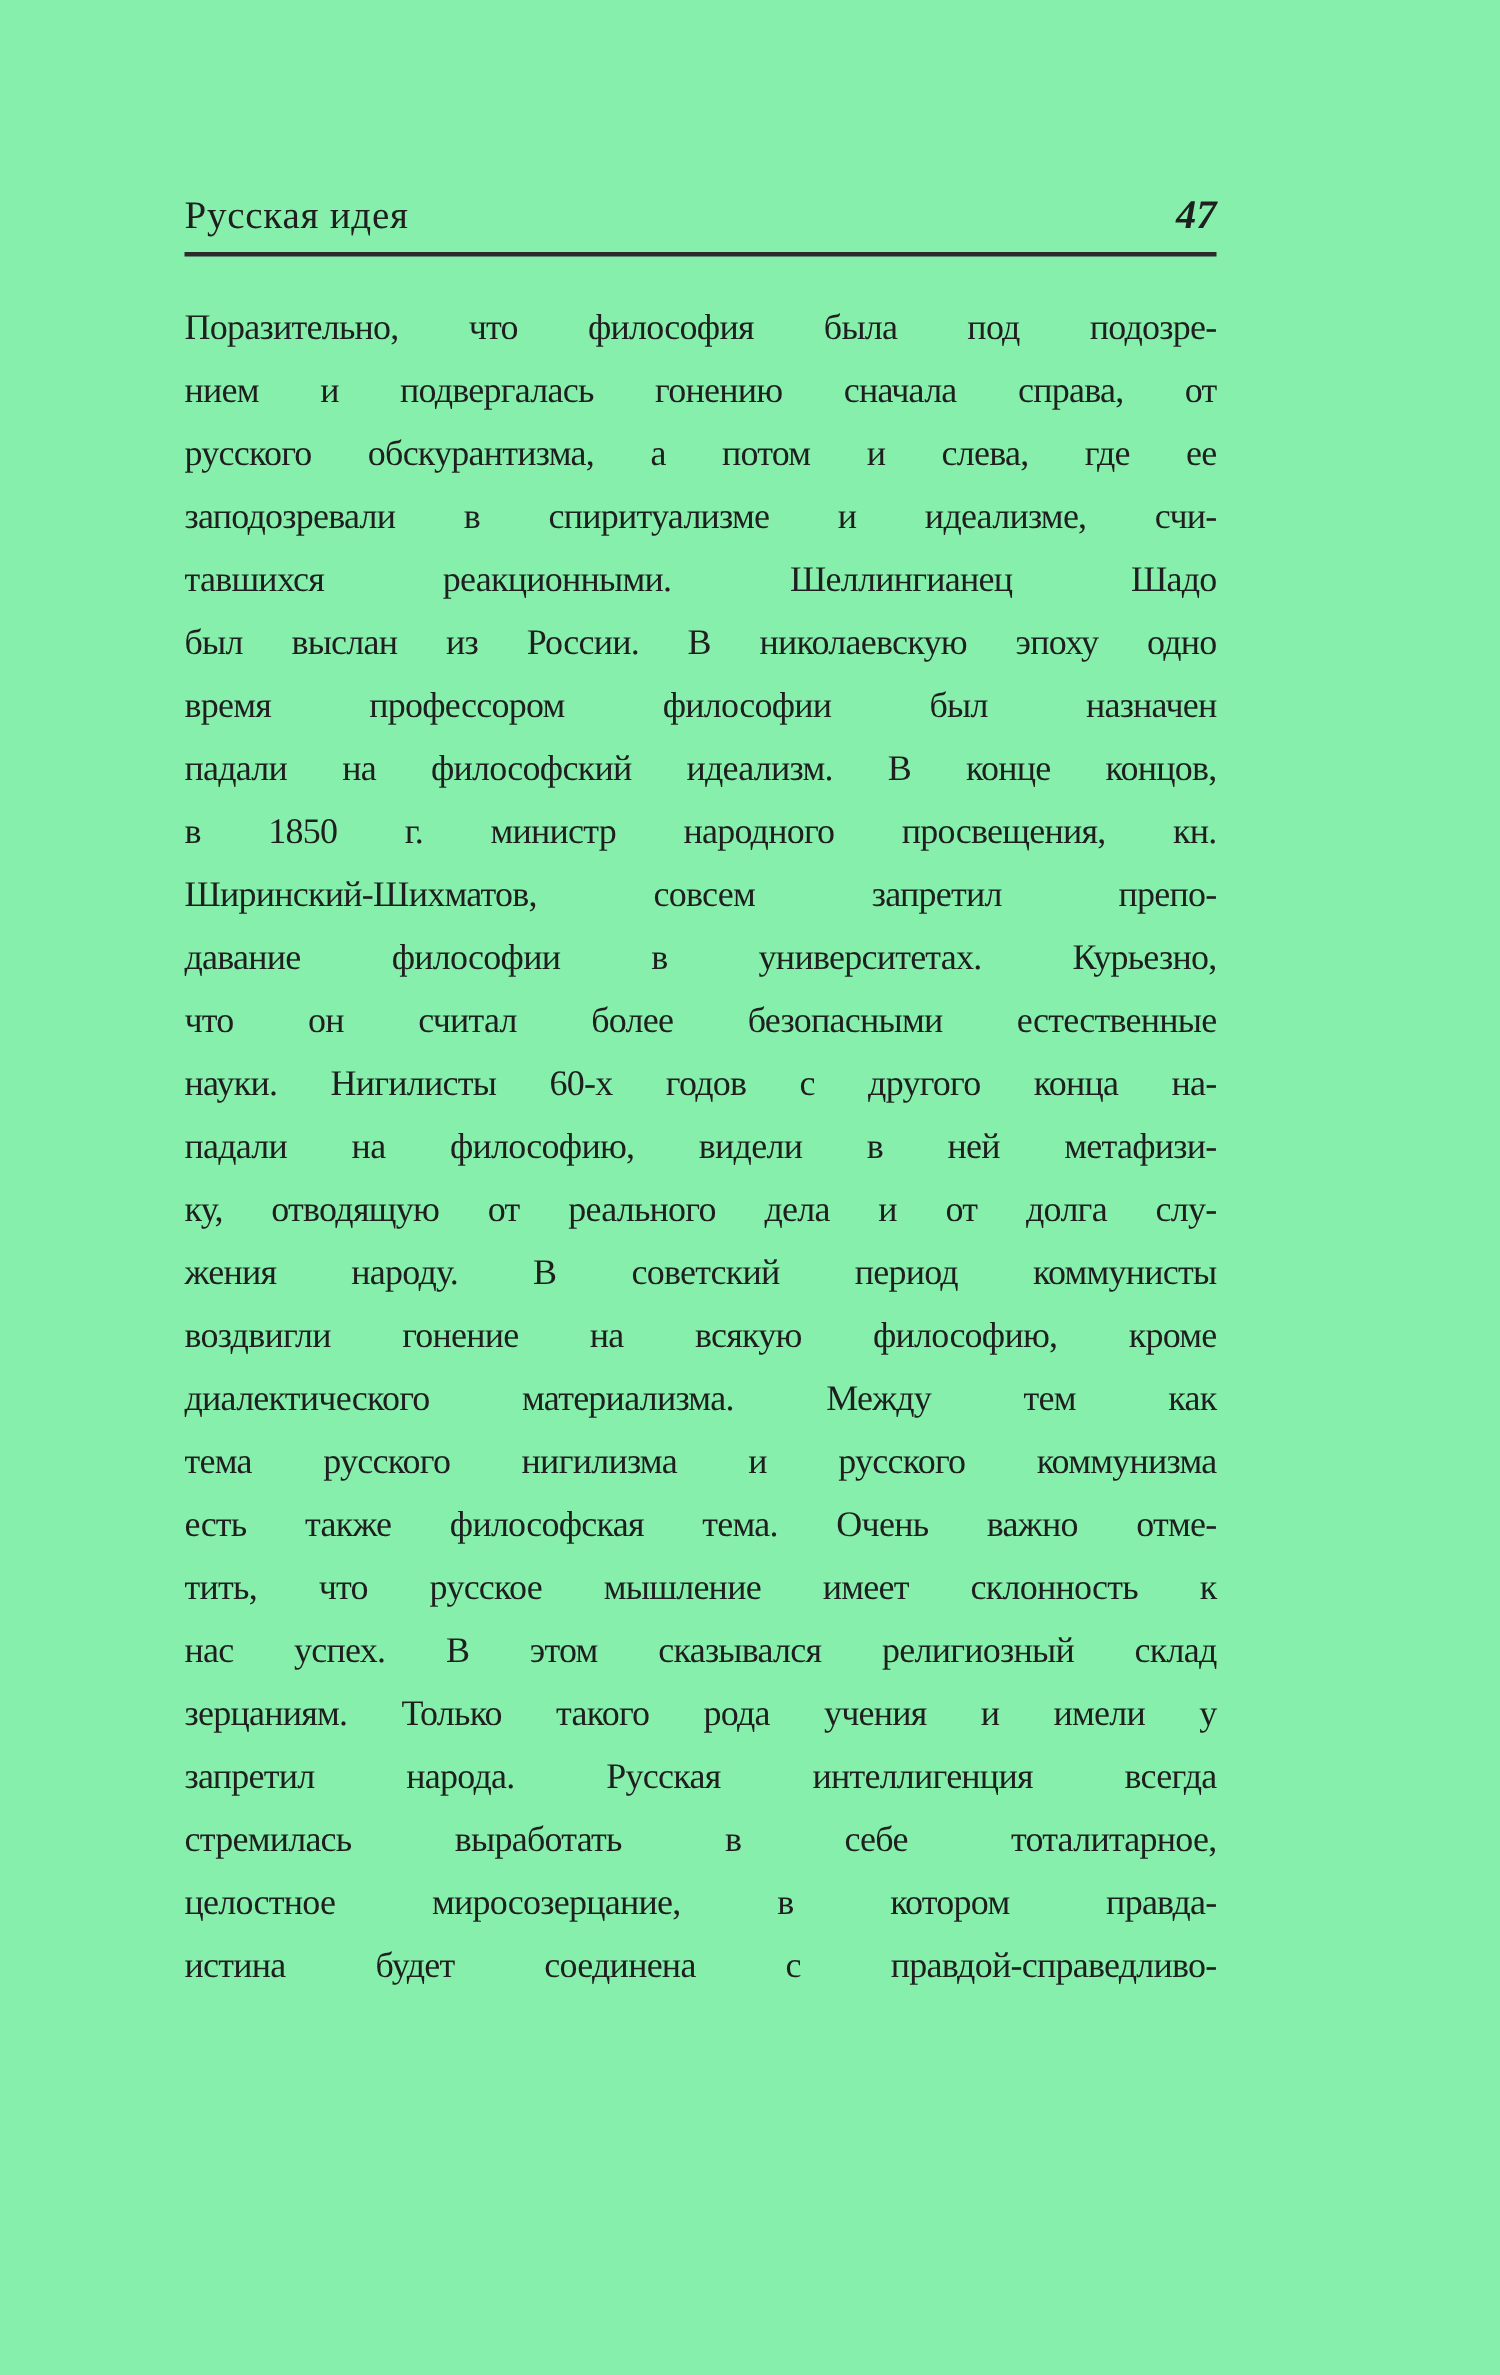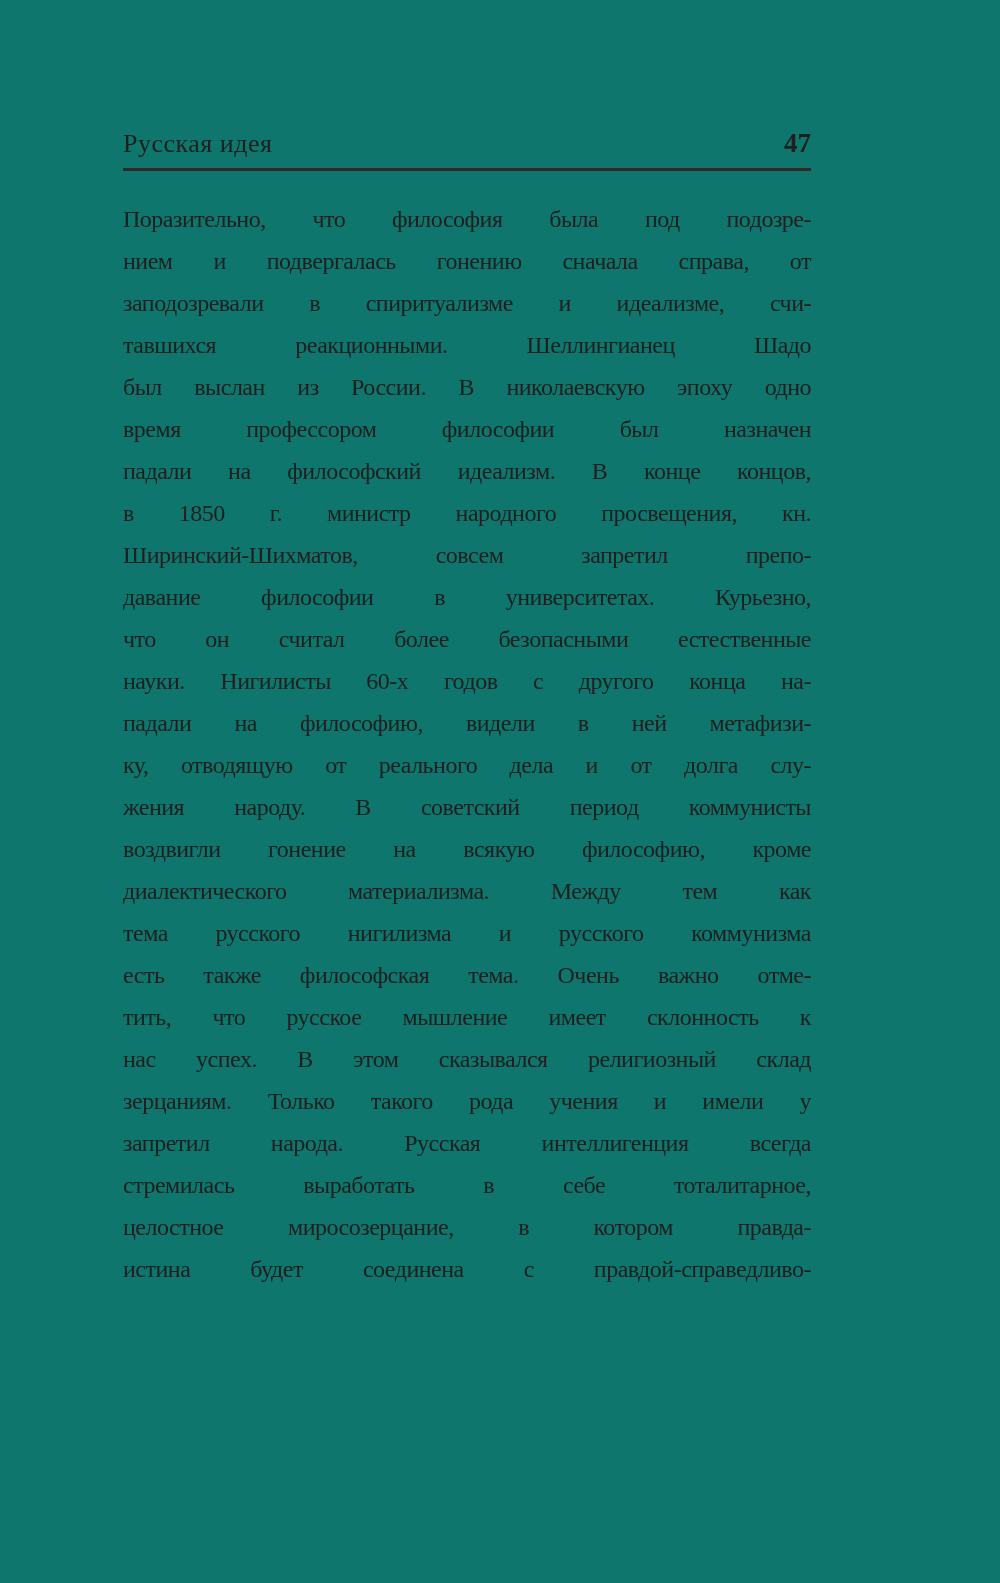--- a/index.html
+++ b/index.html
@@ -4,21 +4,21 @@
 <style>
   html, body {
     margin: 0;
     padding: 0;
     background: #ffffff;
   }
   .page {
     position: relative;
     width: 1000px;
     height: 1583px;
-    background: #0f766e;
+    background: #86efac;
     overflow: hidden;
     font-family: "Liberation Serif", "DejaVu Serif", serif;
     color: #1f1f1f;
   }
   .running-header {
     position: absolute;
     left: 123px;
     top: 128px;
     width: 688px;
     display: flex;
@@ -29,20 +29,21 @@
   }
   .running-title {
     font-size: 26px;
     line-height: 30px;
     letter-spacing: 0.5px;
   }
   .page-number {
     font-size: 27px;
     line-height: 30px;
     font-weight: bold;
+    font-style: italic;
   }
   .text-column {
     position: absolute;
     left: 123px;
     top: 198px;
     width: 688px;
   }
   .line {
     font-size: 24px;
     line-height: 42px;
@@ -65,20 +66,21 @@
 <div class="page">
 
   <div class="running-header">
     <span class="running-title">Русская идея</span>
     <span class="page-number">47</span>
   </div>
 
   <div class="text-column">
     <div class="line">Поразительно, что философия была под подозре-</div>
     <div class="line">нием и подвергалась гонению сначала справа, от</div>
+    <div class="line">русского обскурантизма, а потом и слева, где ее</div>
     <div class="line">заподозревали в спиритуализме и идеализме, счи-</div>
     <div class="line">тавшихся реакционными. Шеллингианец Шадо</div>
     <div class="line">был выслан из России. В николаевскую эпоху одно</div>
     <div class="line">время профессором философии был назначен</div>
     <div class="line">падали на философский идеализм. В конце концов,</div>
     <div class="line">в 1850 г. министр народного просвещения, кн.</div>
     <div class="line">Ширинский-Шихматов, совсем запретил препо-</div>
     <div class="line">давание философии в университетах. Курьезно,</div>
     <div class="line">что он считал более безопасными естественные</div>
     <div class="line">науки. Нигилисты 60-х годов с другого конца на-</div>

